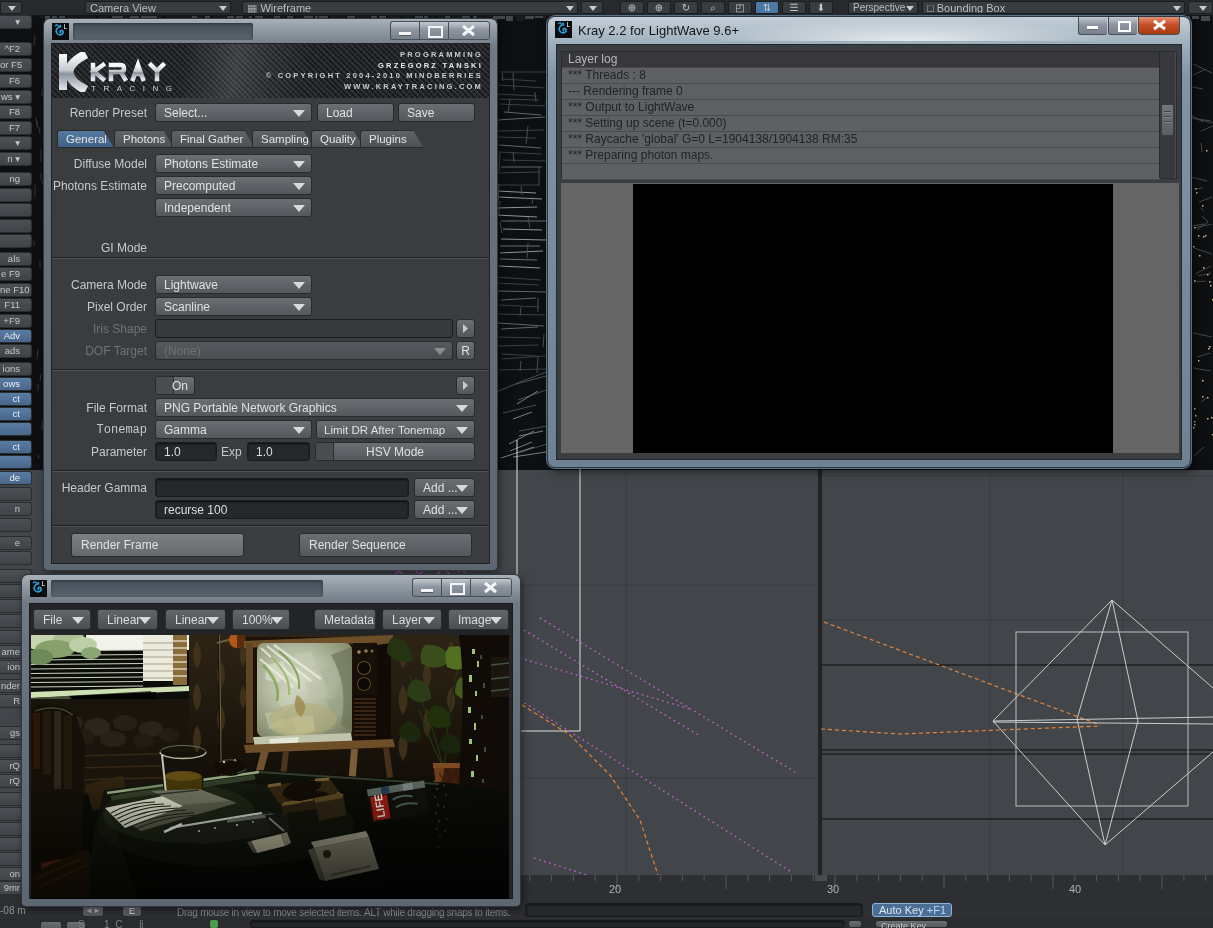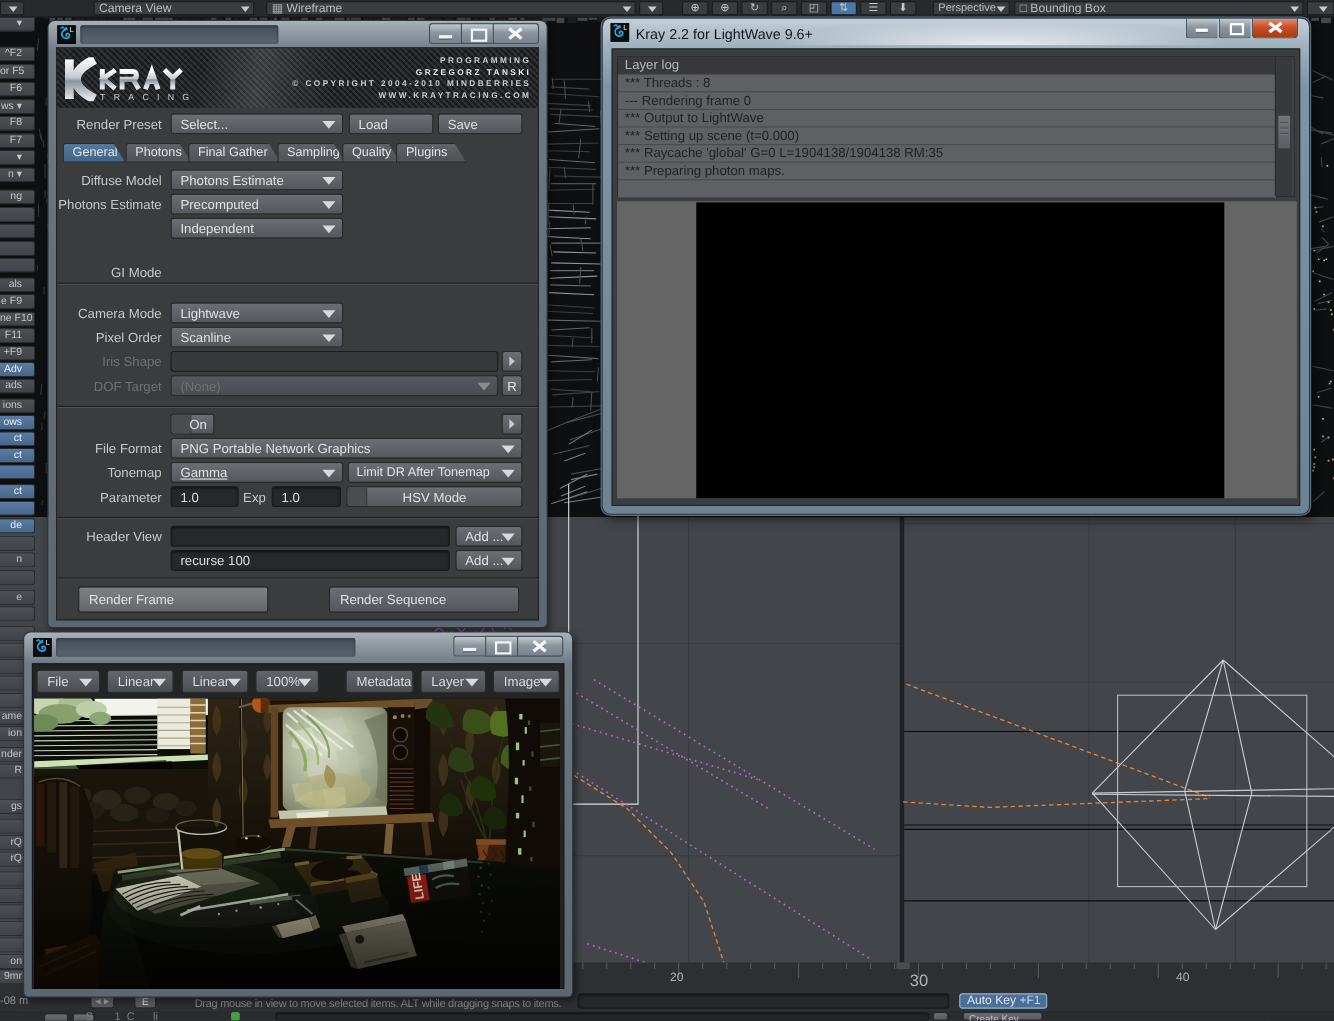--- a/index.html
+++ b/index.html
@@ -458,21 +458,21 @@
         <line x1="1183.8" y1="875" x2="1183.8" y2="881"></line>
         <line x1="1205.6" y1="875" x2="1205.6" y2="881"></line>
       </g>
   <rect x="815" y="875" width="12" height="6" fill="#4a4d50"></rect>
 
   <rect x="0" y="902" width="1213" height="17" fill="#2e2f32"></rect>
   <rect x="0" y="919" width="1213" height="9" fill="#2a2b2e"></rect>
 </svg>
 
 <div class="abs" style="left:609px;top:883px;color:#aeb2b5;font-size:11px;">20</div>
-<div class="abs" style="left:827px;top:883px;color:#aeb2b5;font-size:15px;">30</div>
+<div class="abs" style="left:827px;top:883px;color:#aeb2b5;font-size:11px;">30</div>
 <div class="abs" style="left:1045px;top:883px;color:#aeb2b5;font-size:11px;margin-left:24px;">40</div>
 
 <div class="abs" id="topbar"></div>
 <div class="tbctl" style="left:0;width:22px;">
       <span class="arr" style="right:5px"></span>
     </div>
 <div class="tbctl" style="left:85px;width:146px;">Camera View<span class="arr"></span></div>
 <div class="tbctl" style="left:242px;width:336px;"><span style="color:#9ea2a5">▦</span> Wireframe<span class="arr"></span></div>
 <div class="tbctl" style="left:581px;width:22px;">
       <span class="arr" style="right:5px"></span>
@@ -658,35 +658,35 @@
 
     <div class="lwbtn" style="left:103px;top:332px;width:40px;height:19px;">
       <div style="position:absolute;left:0;top:0;width:17px;height:17px;background:#4a4d50;border-right:1px solid #2a2c2e;border-radius:2px 0 0 2px;"></div>
       <span style="position:absolute;right:6px;top:1px;line-height:17px;">On</span>
         </div>
     <div class="lwbtn" style="left:404px;top:332px;width:19px;height:19px;"><svg width="17" height="17">
             <path d="M6 4 L11 8.5 L6 13 Z" fill="#c6c8ca"></path>
           </svg></div>
     <div class="lbl" style="left:0px;top:357px;width:95px;">File Format</div>
     <div class="lwbtn lwdrop" style="left:103px;top:354px;width:320px;height:19px;line-height:18px;padding-left:8px;">PNG Portable Network Graphics<span class="darr"></span></div>
-    <div class="lbl" style="left:0px;top:379px;width:95px;">Tonemap</div>
-    <div class="lwbtn lwdrop" style="left:103px;top:376px;width:157px;height:19px;line-height:18px;padding-left:8px;text-decoration:underline;">Gamma<span class="darr"></span></div>
+    <div class="lbl" style="left:0px;top:379px;width:95px;font-family:Liberation Mono, monospace;">Tonemap</div>
+    <div class="lwbtn lwdrop" style="left:103px;top:376px;width:157px;height:19px;line-height:18px;padding-left:8px;">Gamma<span class="darr"></span></div>
     <div class="lwbtn lwdrop" style="left:264px;top:376px;width:159px;height:19px;line-height:18px;padding-left:7px;font-size:11.5px;">Limit DR After Tonemap<span class="darr"></span></div>
     <div class="lbl" style="left:0px;top:401px;width:95px;">Parameter</div>
     <div class="lwinput" style="left:103px;top:398px;width:62px;height:19px;line-height:18px;padding-left:8px;">1.0</div>
     <div class="lbl" style="left:169px;top:401px;width:22px;text-align:left;">Exp</div>
     <div class="lwinput" style="left:195px;top:398px;width:63px;height:19px;line-height:18px;padding-left:8px;">1.0</div>
     <div class="lwbtn" style="left:263px;top:398px;width:160px;height:19px;">
       <div style="position:absolute;left:0;top:0;width:17px;height:17px;background:#4a4d50;border-right:1px solid #2a2c2e;border-radius:2px 0 0 2px;"></div>
       <span style="position:absolute;left:50px;top:1px;line-height:17px;">HSV Mode</span>
         </div>
 
     <div class="abs" style="left:0;top:426px;width:437px;height:1px;background:#1e2022;border-bottom:1px solid #505356;"></div>
 
-    <div class="lbl" style="left:0px;top:437px;width:95px;">Header View</div>
+    <div class="lbl" style="left:0px;top:437px;width:95px;">Header Gamma</div>
     <div class="lwinput" style="left:103px;top:434px;width:254px;height:19px;"></div>
     <div class="lwbtn lwdrop" style="left:362px;top:434px;width:61px;height:19px;line-height:18px;padding-left:8px;">Add ...<span class="darr"></span></div>
     <div class="lbl" style="left:0px;top:459px;width:95px;margin-top:37px;">Footer Cmds</div>
     <div class="lwinput" style="left:103px;top:456px;width:254px;height:19px;line-height:18px;padding-left:8px;">recurse 100</div>
     <div class="lwbtn lwdrop" style="left:362px;top:456px;width:61px;height:19px;line-height:18px;padding-left:8px;">Add ...<span class="darr"></span></div>
 
     <div class="abs" style="left:0;top:481px;width:437px;height:1px;background:#1e2022;border-bottom:1px solid #505356;"></div>
 
     <div class="lwbtn" style="left:19px;top:489px;width:173px;height:24px;line-height:23px;padding-left:9px;background:linear-gradient(#7e8184,#65686b);">Render Frame</div>
     <div class="lwbtn" style="left:247px;top:489px;width:173px;height:24px;line-height:23px;padding-left:9px;">Render Sequence</div>

